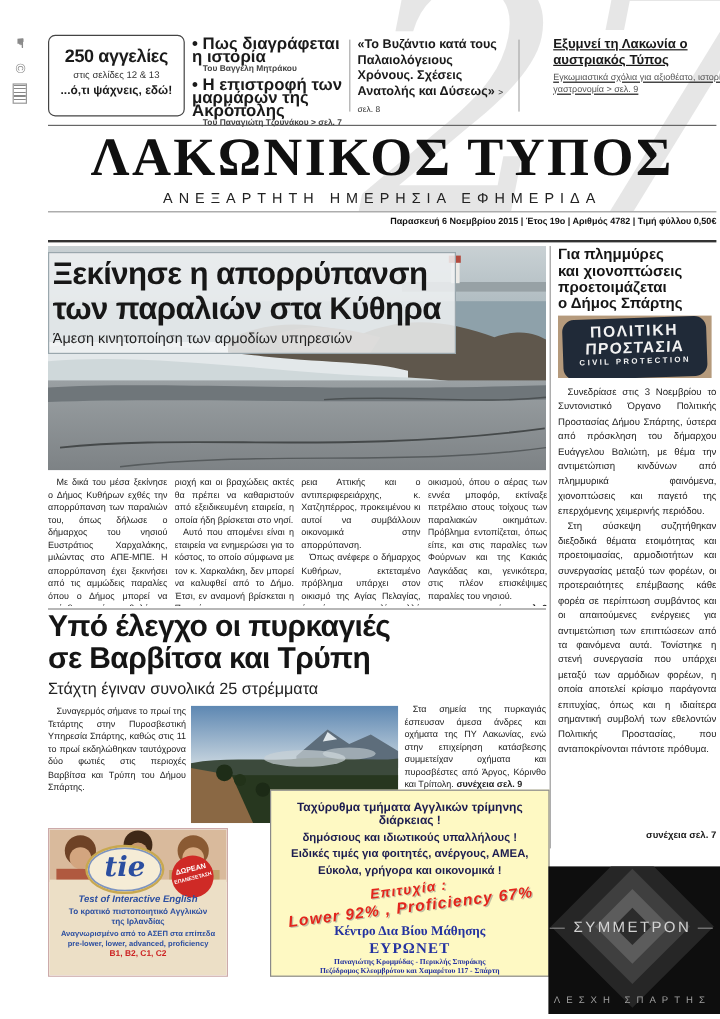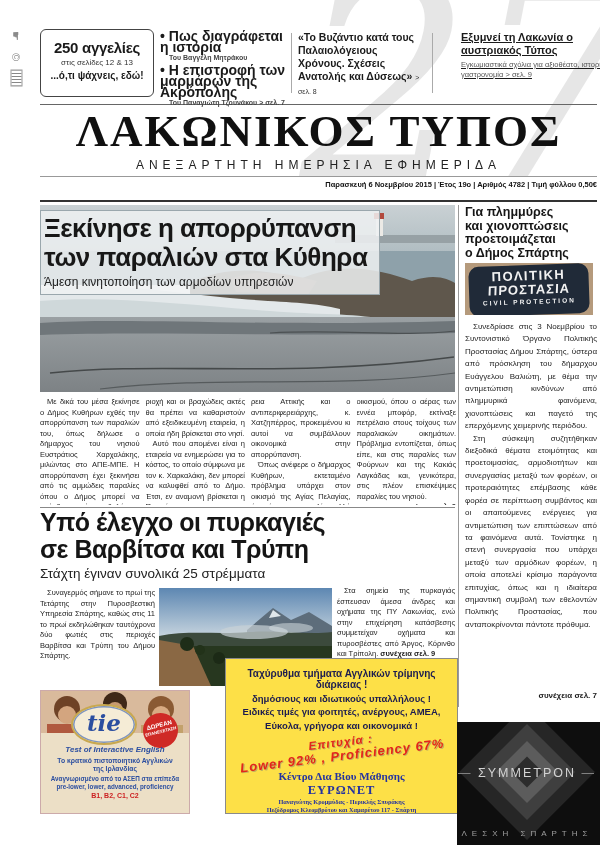--- a/index.html
+++ b/index.html
@@ -100,21 +100,21 @@
   .tie-sub{position:absolute;left:0;top:54px;width:148px;text-align:center;font-size:8px;
            font-weight:bold;font-style:italic;color:#2b4ea0;z-index:3;}
   .tie-l1{position:absolute;left:0;top:66px;width:148px;text-align:center;font-size:6.8px;
           font-weight:bold;color:#2b4ea0;line-height:8px;z-index:3;}
   .tie-l3{position:absolute;left:0;top:84px;width:148px;text-align:center;font-size:6.3px;
           font-weight:bold;color:#2b4ea0;line-height:7.8px;z-index:3;}
   .tie-l5{position:absolute;left:0;top:101px;width:148px;text-align:center;font-size:7px;
           font-weight:bold;color:#cc2222;z-index:3;}
   
   .euronet{position:absolute;left:225px;top:658px;width:231px;height:154px;border:1px solid #8a8a8a;
-           background:#fde047;z-index:2;text-align:center;overflow:hidden;}
+           background:#fef9c3;z-index:2;text-align:center;overflow:hidden;}
   .eu-l1{font-size:10px;font-weight:bold;color:#1c1c50;margin-top:9px;}
   .eu-l{font-size:9.5px;font-weight:bold;color:#1c1c50;margin-top:2.5px;}
   .eu-red{margin-top:5px;transform:rotate(-7deg);color:#e3251c;font-weight:bold;font-style:italic;
           text-shadow:1px 1px 0 rgba(120,120,120,0.45);}
   .eu-red1{font-size:11.5px;letter-spacing:1px;}
   .eu-red2{font-size:13px;letter-spacing:1px;}
   .eu-org1{font-family:"Liberation Serif",serif;font-size:11px;font-weight:bold;color:#2533a0;margin-top:7px;}
   .eu-org2{font-family:"Liberation Serif",serif;font-size:12.5px;font-weight:bold;color:#2533a0;
            letter-spacing:1px;margin-top:1px;}
   .eu-d{font-family:"Liberation Serif",serif;font-size:6.3px;font-weight:bold;color:#2533a0;

